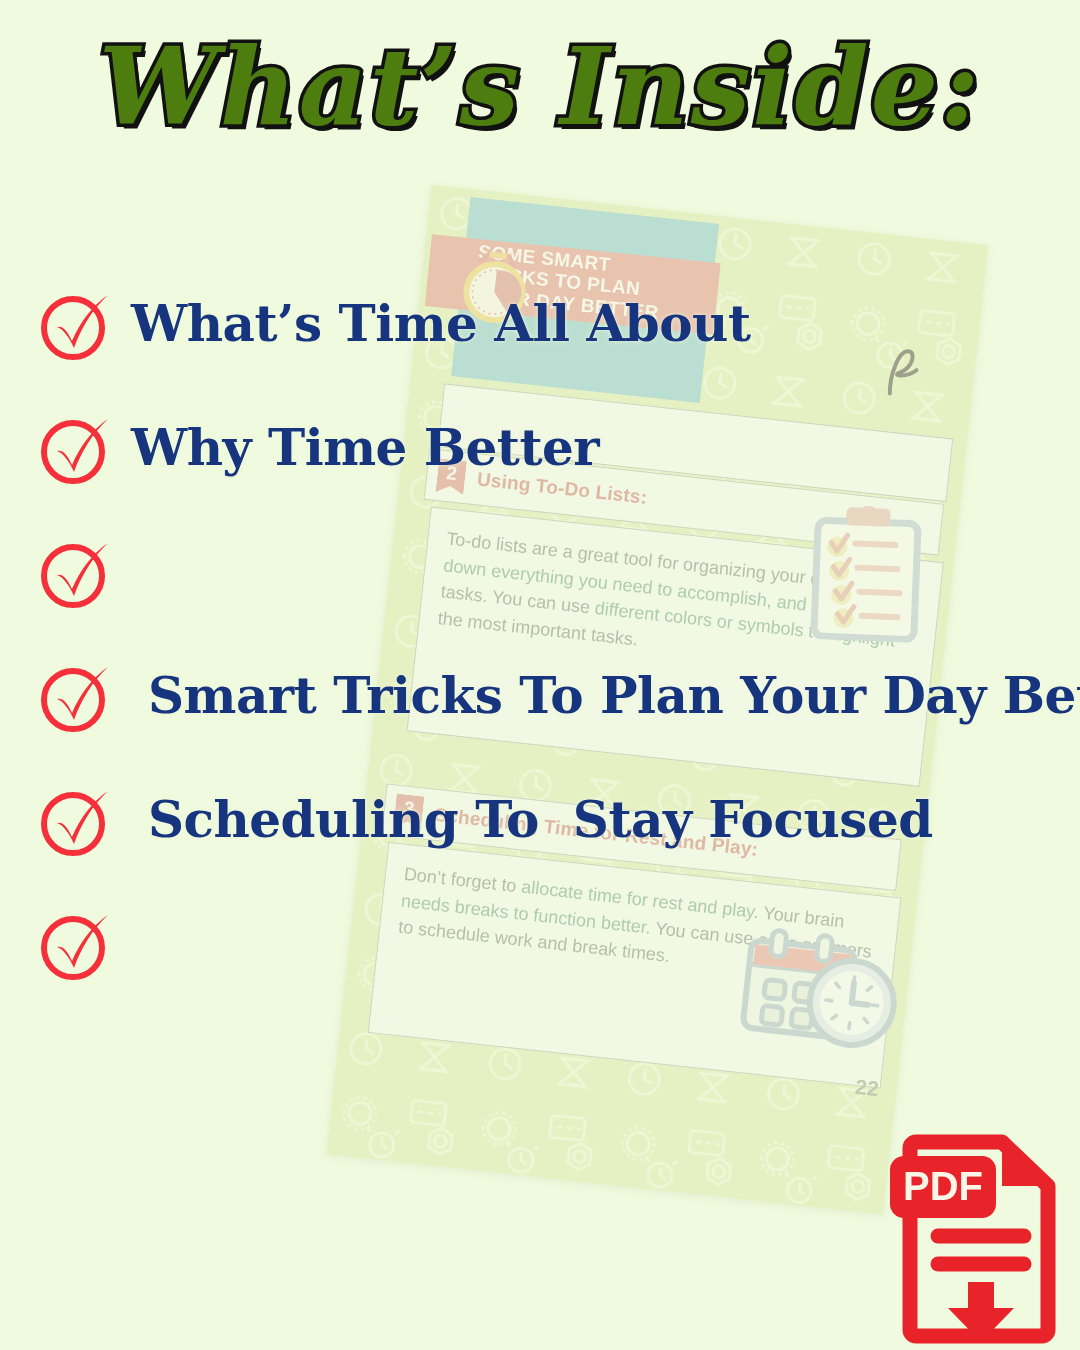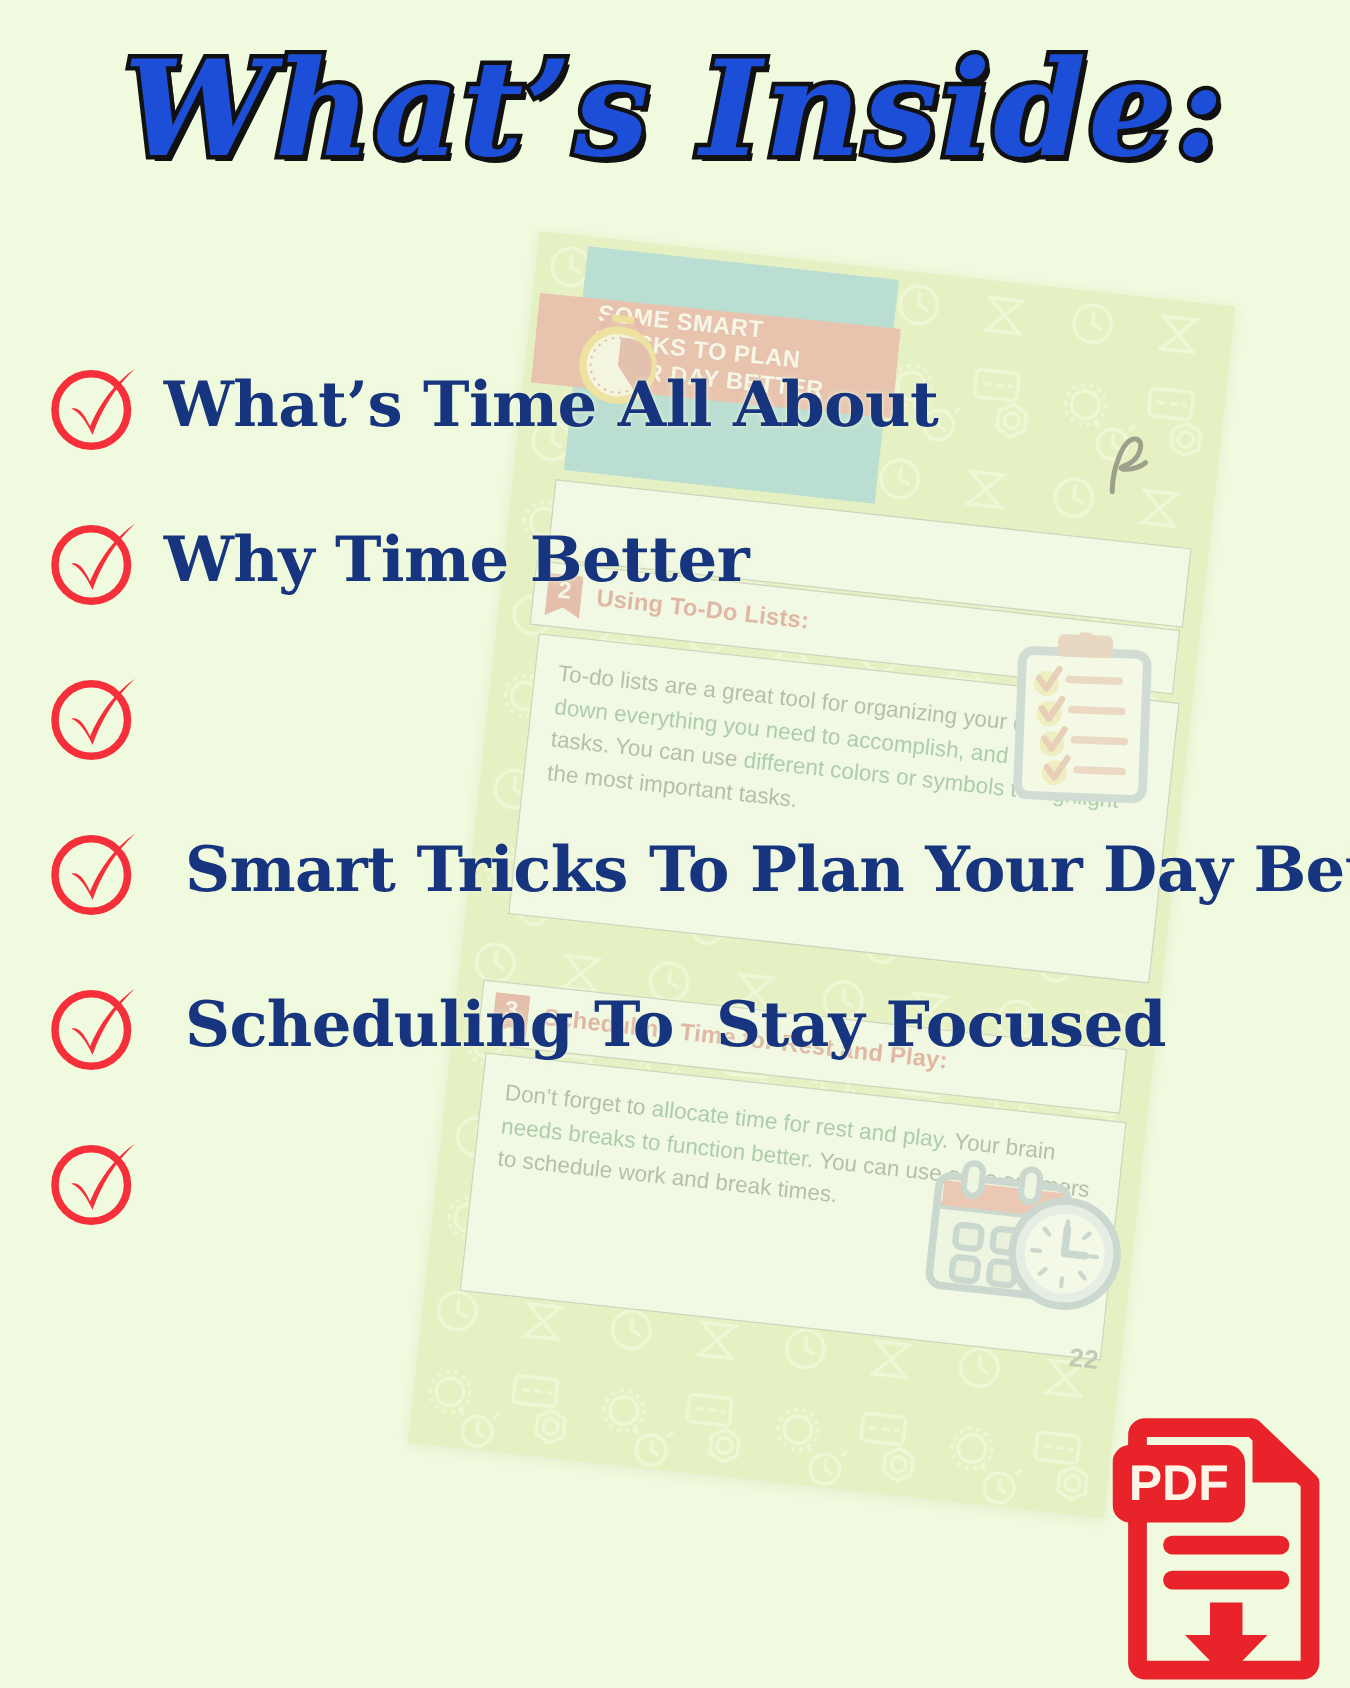--- a/index.html
+++ b/index.html
@@ -159,21 +159,21 @@
     position: absolute;
     left: 0;
     top: 24px;
     width: 1080px;
     text-align: center;
     font-family: "DejaVu Serif", serif;
     font-weight: bold;
     font-style: italic;
     font-size: 106px;
     letter-spacing: 2px;
-    color: #1d4ed8;
+    color: #4d7c0f;
     -webkit-text-stroke: 7px #111;
     paint-order: stroke fill;
     text-shadow: 4px 5px 0 #111;
     white-space: nowrap;
   }
 
   
   .checklist {
     position: absolute;
     left: 36px;

